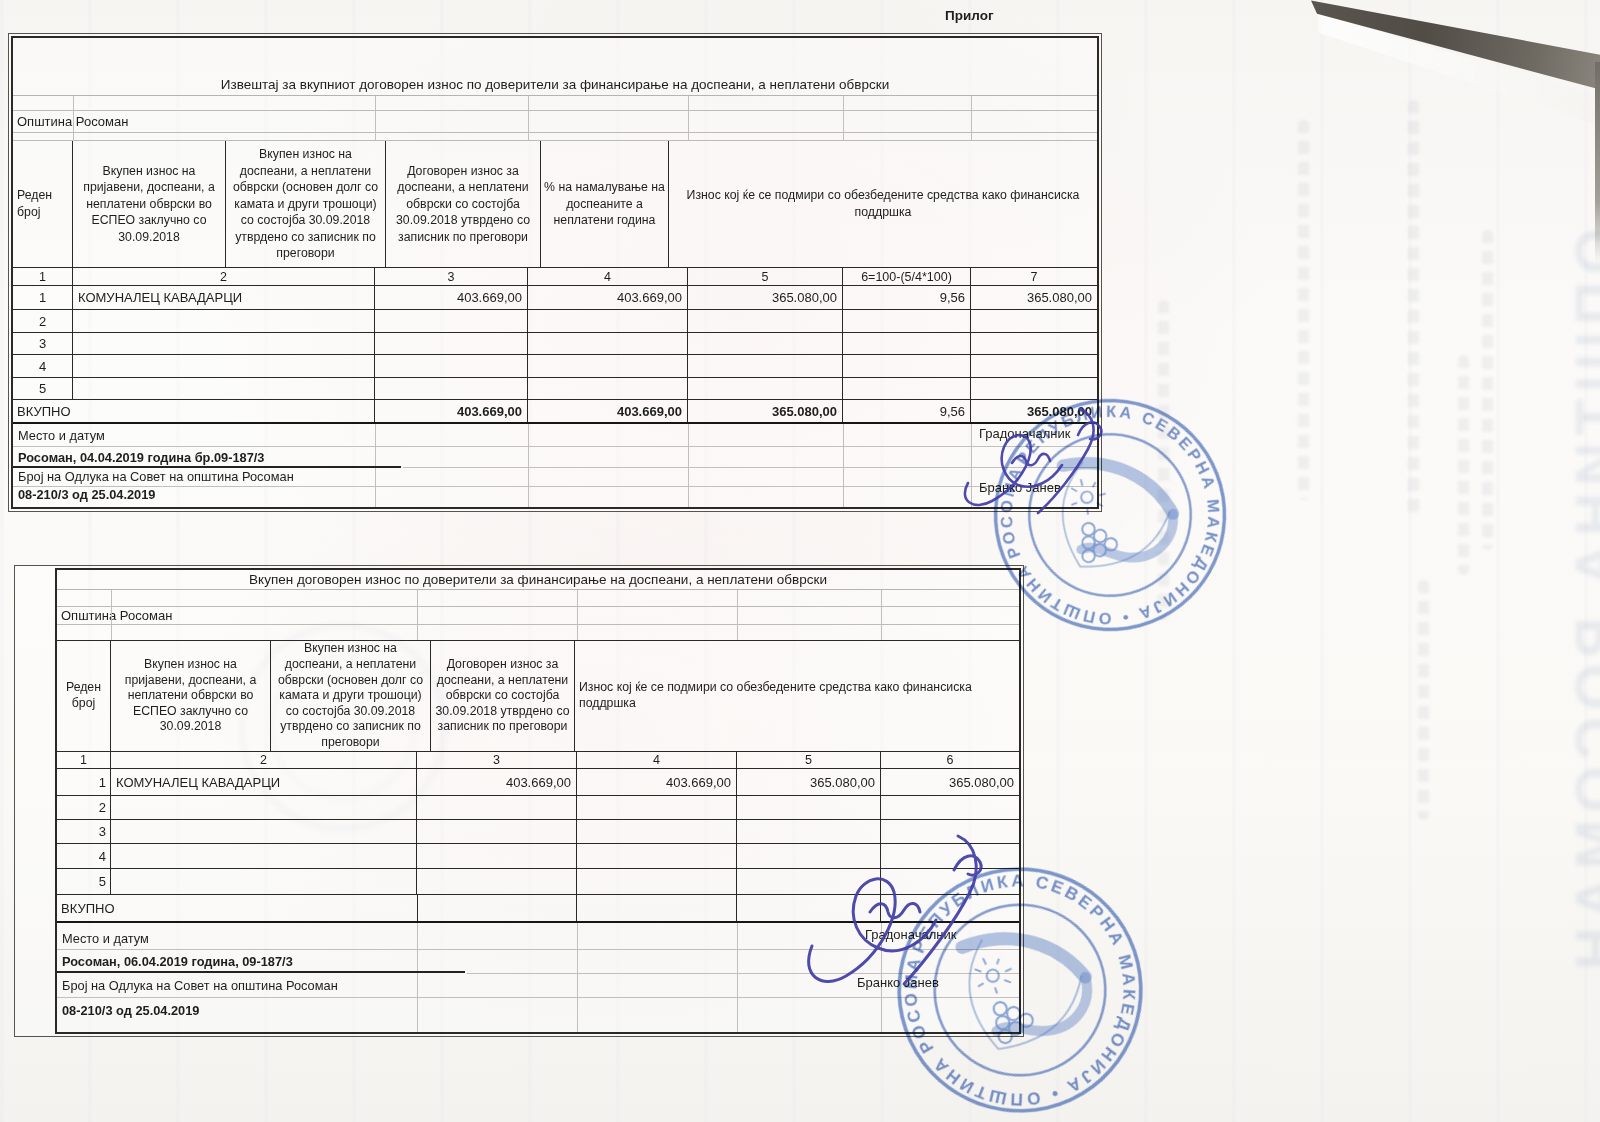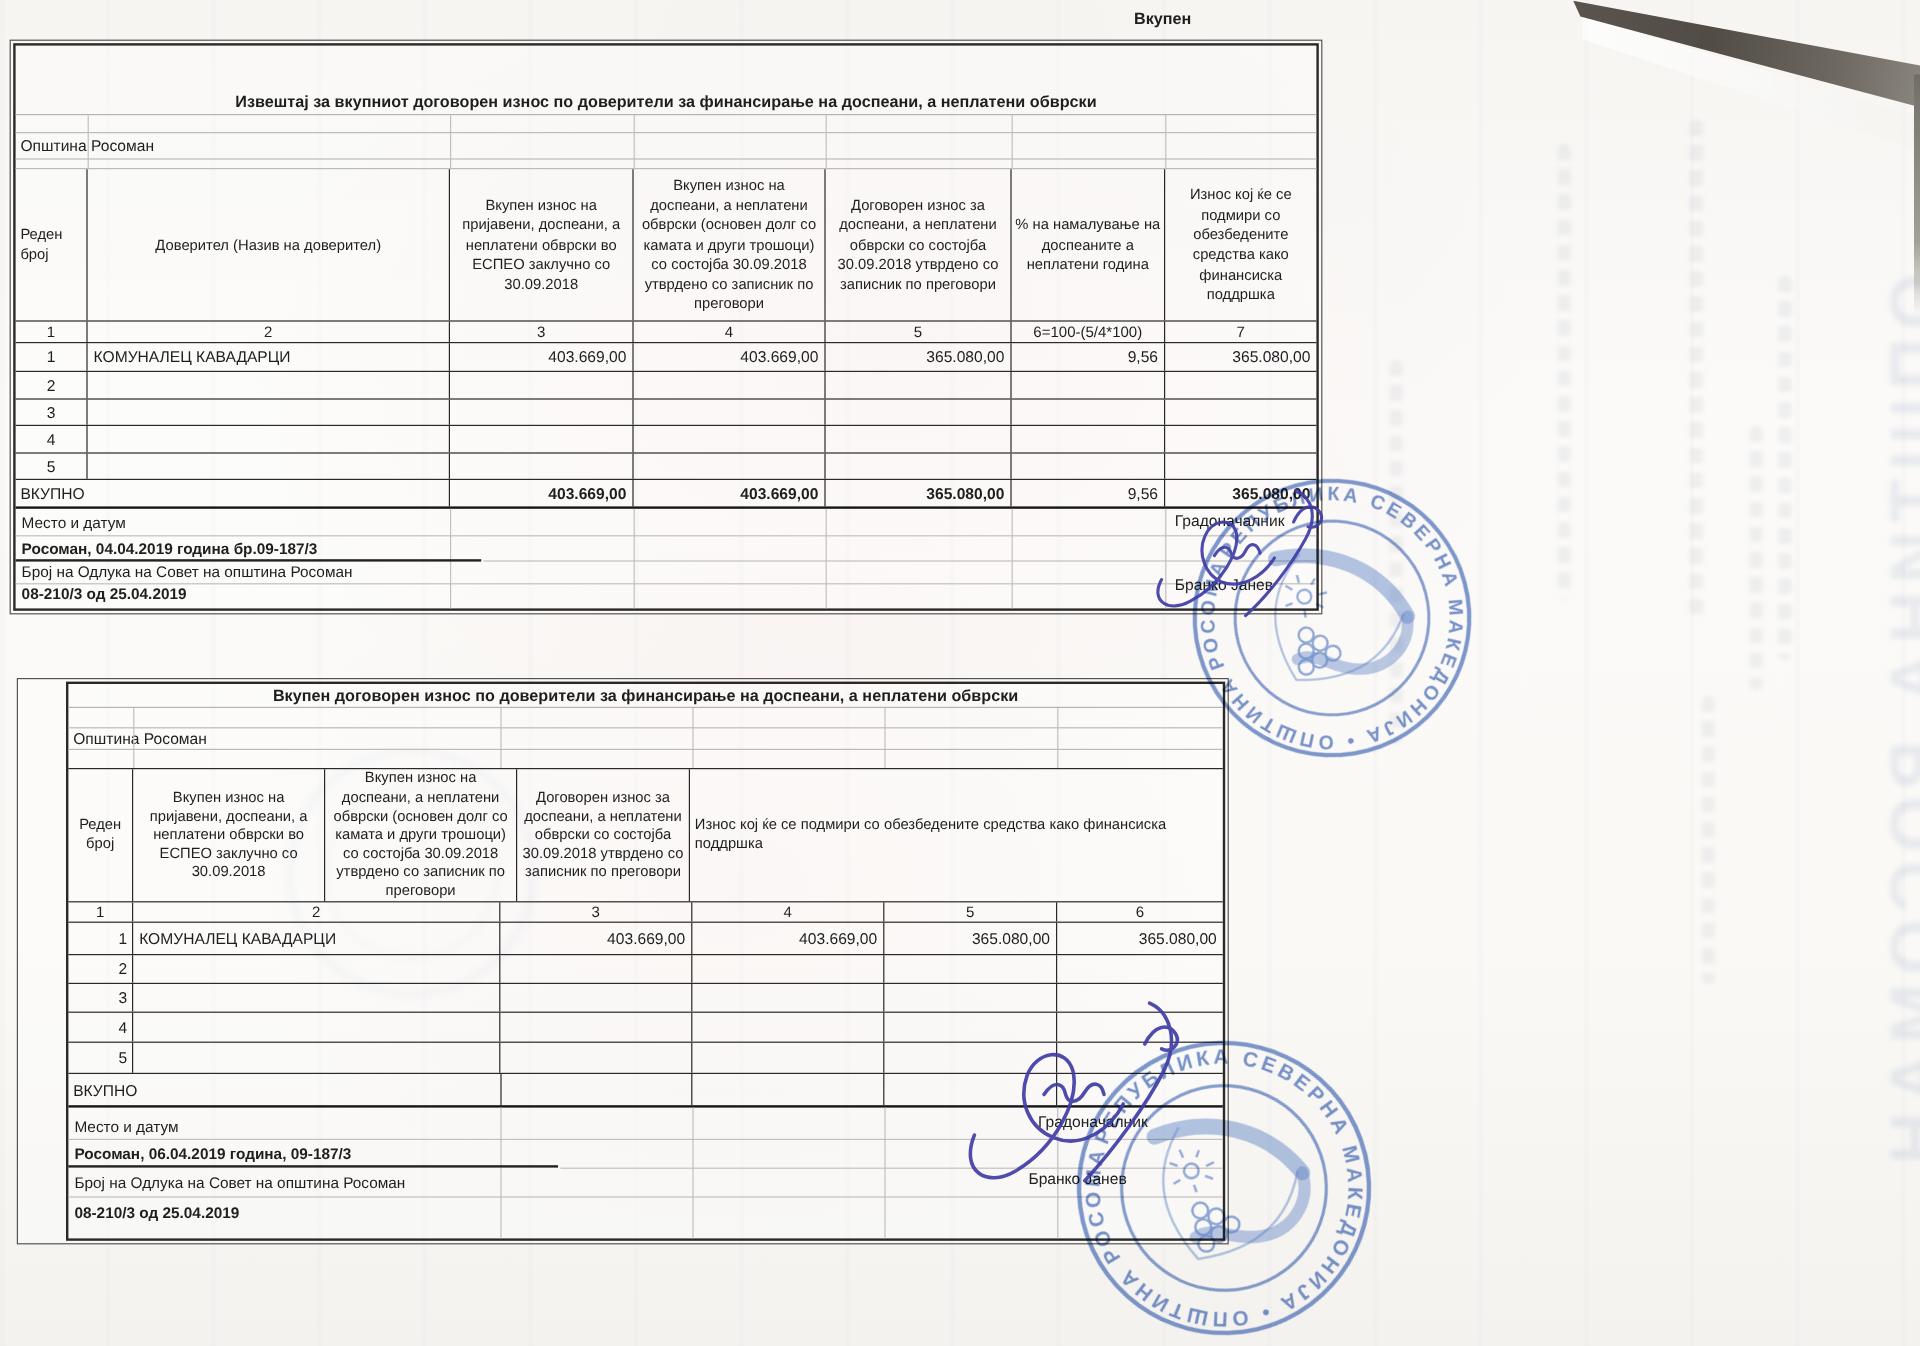--- a/index.html
+++ b/index.html
@@ -35,21 +35,21 @@
   .prilog{position:absolute;left:945px;top:8px;font-size:13.5px;font-weight:bold;}
   
   .sheet{position:absolute;border:1.5px solid #57544e;padding:2px;background:rgba(255,255,255,.35);}
   .inner{border:2px solid #2a2927;height:100%;box-sizing:border-box;display:flex;flex-direction:column;position:relative;filter:blur(.2px);}
   .t1{left:8px;top:33px;width:1088px;height:473px;}
   .t2{left:14px;top:565px;width:966px;height:466px;padding-left:40px;}
   .row{display:flex;box-sizing:border-box;flex:none;}
   .titleRow{align-items:flex-end;justify-content:center;border-bottom:1px solid #b6b4b0;}
   .titleRow.t1h{height:58px;padding-bottom:3px;}
   .titleRow.t2h{height:20px;align-items:center;padding-bottom:0;}
-  .tbl-title{font-size:13.5px;font-weight:bold;}
+  .tbl-title{font-size:13.5px;font-weight:normal;}
   .thinRow{border-bottom:1px solid #bdbbb7;}
   .orgRow{align-items:center;border-bottom:1px solid #bdbbb7;font-size:13px;padding-left:4px;}
   .vlines{position:absolute;pointer-events:none;}
   .vl{position:absolute;top:0;bottom:0;width:1px;background:#c2c0bc;}
   
   .cell{box-sizing:border-box;border-right:1.5px solid #2a2927;overflow:hidden;}
   .cell:last-child{border-right:none;}
   .headRow{border-bottom:1.5px solid #2a2927;}
   .headRow .cell{display:flex;align-items:center;justify-content:center;text-align:center;
     font-size:12.3px;line-height:16.6px;padding:1px 3px;}
@@ -95,21 +95,21 @@
   <div class="ghost-streak" style="left:1482px;top:230px;height:320px;"></div>
   <div class="ghost-streak" style="left:1418px;top:580px;height:240px;"></div>
   <div class="ghost-stamp">
       <div class="in"></div>
     </div>
 
   <div class="fold-hi"></div>
   <div class="fold-band"></div>
   <div class="edge-sliver"></div>
 
-  <div class="prilog">Вкупен</div>
+  <div class="prilog">Прилог</div>
 
   <div class="sheet t1">
     <div class="inner">
       <div class="row titleRow t1h">
           <span class="tbl-title">Извештај за вкупниот договорен износ по доверители за финансирање на доспеани, а неплатени обврски</span>
         </div>
       <div class="row thinRow" style="height:15px;"></div>
       <div class="row orgRow" style="height:22px;">
           <span>Општина Росоман</span>
         </div>
@@ -117,21 +117,20 @@
       <div class="vlines" style="left:0;right:0;top:58px;height:45px;">
         <span class="vl" style="left:60px;"></span>
           <span class="vl" style="left:362px;"></span>
         <span class="vl" style="left:515px;"></span>
           <span class="vl" style="left:675px;"></span>
         <span class="vl" style="left:830px;"></span>
           <span class="vl" style="left:958px;"></span>
       </div>
       <div class="row headRow" style="height:127px;">
         <div class="cell w1" style="justify-content:flex-start;text-align:left;padding-left:4px;">Реден број</div>
-        <div class="cell w2">Доверител (Назив на доверител)</div>
         <div class="cell w3">Вкупен износ на пријавени, доспеани, а неплатени обврски  во ЕСПЕО заклучно со 30.09.2018</div>
         <div class="cell w4">Вкупен износ на доспеани, а неплатени обврски (основен долг со камата и други трошоци) со состојба 30.09.2018 утврдено со записник по преговори</div>
         <div class="cell w5">Договорен износ за доспеани, а неплатени обврски со состојба 30.09.2018 утврдено со записник по преговори</div>
         <div class="cell w6">% на намалување на доспеаните а неплатени година</div>
         <div class="cell w7">Износ кој ќе се подмири со обезбедените средства како финансиска поддршка</div>
       </div>
       <div class="row numRow" style="height:18px;">
         <div class="cell w1">1</div>
         <div class="cell w2">2</div>
         <div class="cell w3">3</div>

